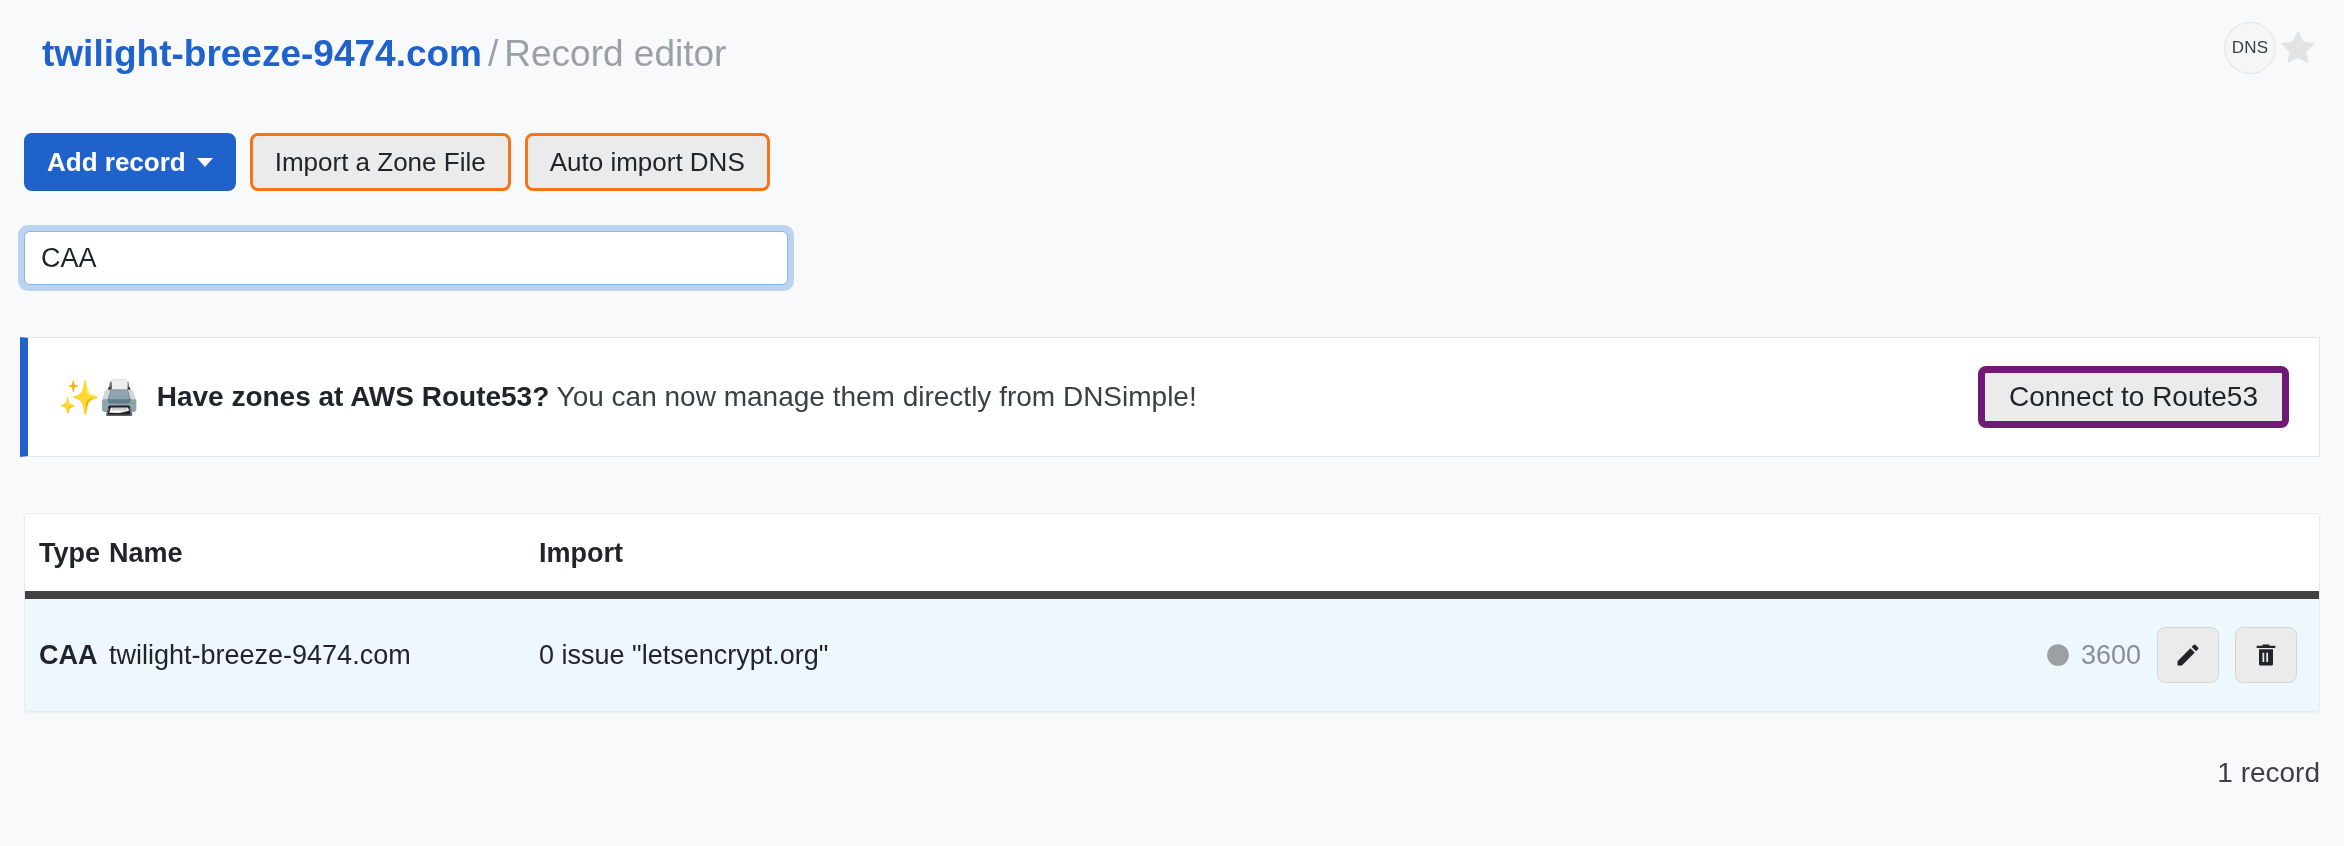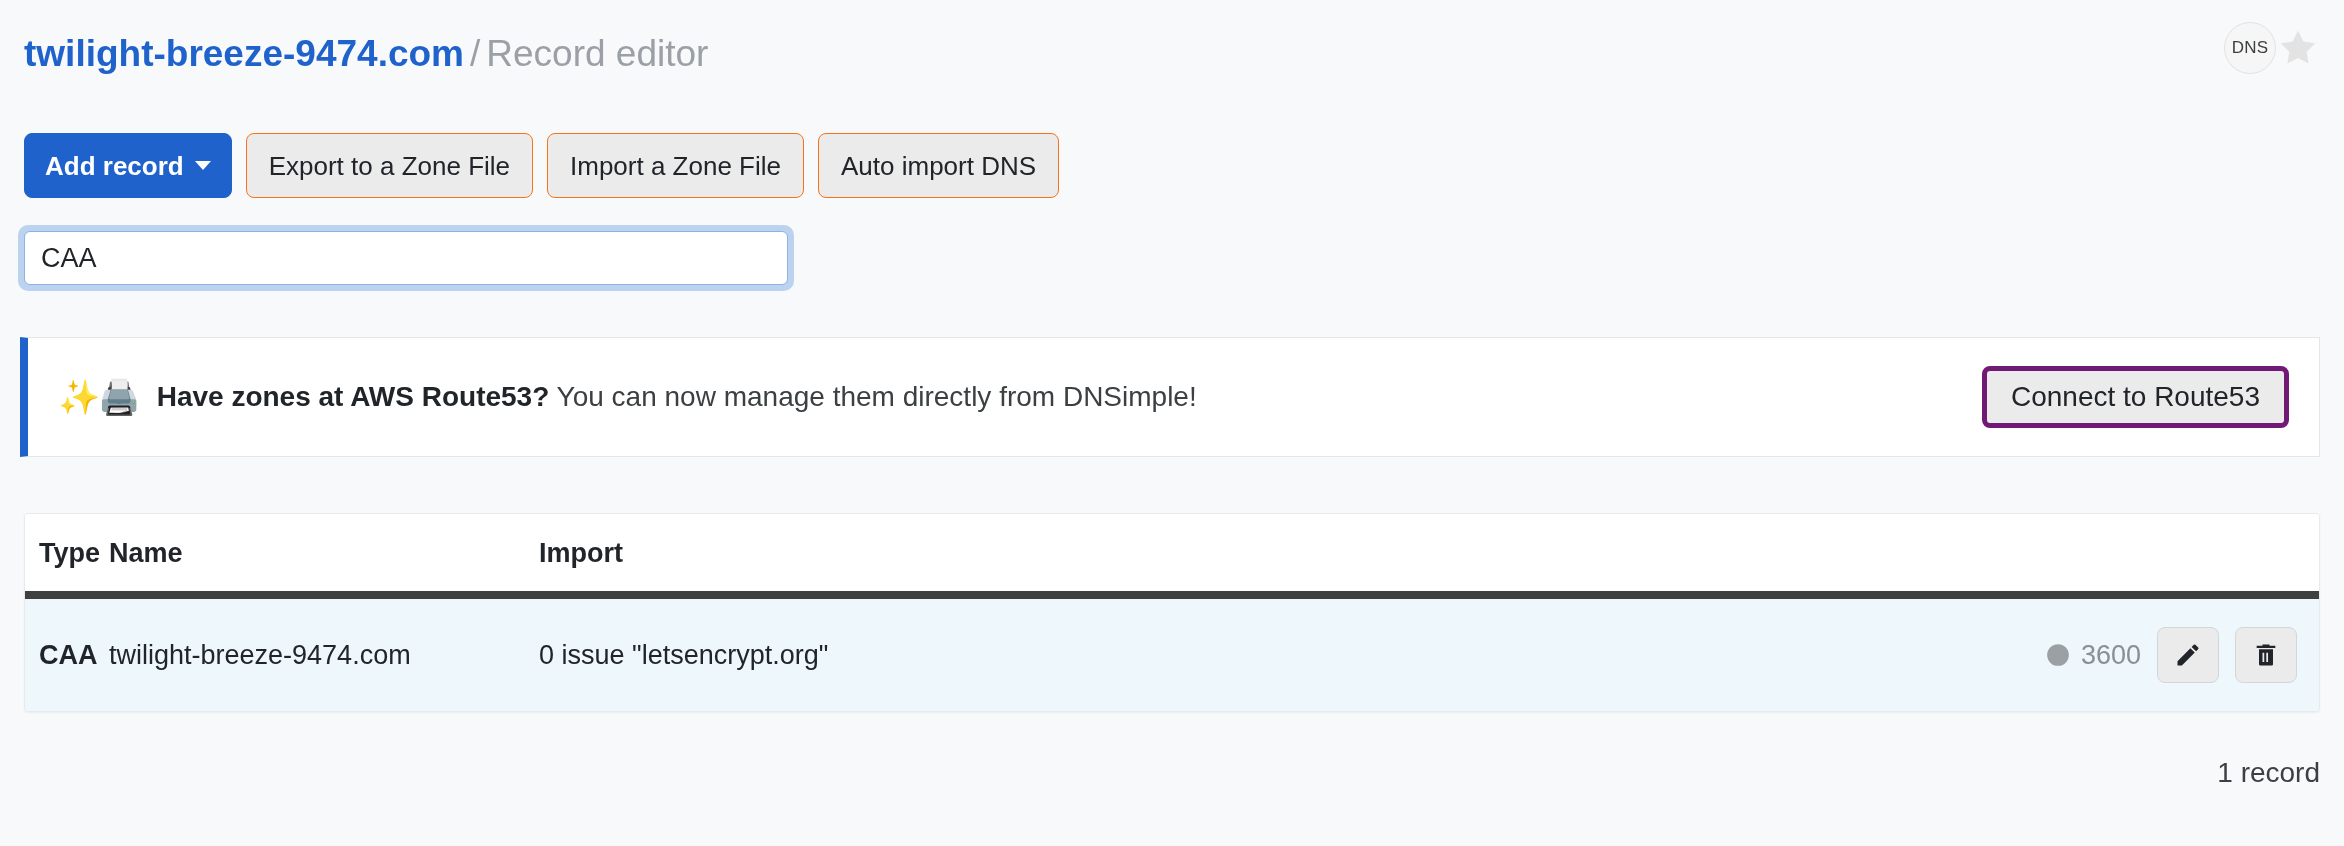--- a/index.html
+++ b/index.html
@@ -31,20 +31,21 @@
     right: 24px;
     height: 56px;
     display: flex;
     align-items: center;
   }
   .page-title {
     font-size: 37px;
     line-height: 1.1;
     font-weight: 700;
     white-space: nowrap;
+    margin-left: 18px;
   }
   .title-domain {
     color: #1f62cc;
     font-weight: 700;
     text-decoration: none;
   }
   .title-sep {
     color: #9aa0a6;
     font-weight: 400;
     padding: 0 6px;
@@ -89,25 +90,25 @@
     top: 133px;
     display: flex;
     gap: 14px;
     align-items: stretch;
   }
   .btn {
     font-family: "Liberation Sans", sans-serif;
     font-size: 26px;
     line-height: 1;
     border-radius: 8px;
-    border: 1px solid #f97316;
+    border: 3px solid #f97316;
     background: #ebebeb;
     color: #212529;
     padding: 0 22px;
-    height: 65px;
+    height: 58px;
     display: inline-flex;
     align-items: center;
     justify-content: center;
     cursor: pointer;
     white-space: nowrap;
   }
   .btn-primary {
     background: #1f62cc;
     border-color: #1f62cc;
     color: #ffffff;
@@ -177,21 +178,21 @@
   .banner-text b {
     color: #212529;
     font-weight: 700;
   }
   .banner-spacer { flex: 1; }
   .btn-route53 {
     font-size: 28px;
     height: 62px;
     padding: 0 24px;
     border-radius: 8px;
-    border: 5px solid #701a75;
+    border: 7px solid #701a75;
     background: #ebebeb;
     color: #212529;
     display: inline-flex;
     align-items: center;
     cursor: pointer;
     white-space: nowrap;
   }
 
   
   .table-card {
@@ -293,21 +294,20 @@
         </svg>
       </span>
     </div>
   </div>
 
   <div class="toolbar">
     <button class="btn btn-primary">
       <span>Add record</span>
       <span class="caret"></span>
     </button>
-    <button class="btn">Export to a Zone File</button>
     <button class="btn">Import a Zone File</button>
     <button class="btn">Auto import DNS</button>
   </div>
 
   <div class="search-wrap">
     <input class="search-input" type="text" value="CAA" style="">
   </div>
 
   <div class="banner">
     <span class="banner-emoji">✨🖨️</span>

